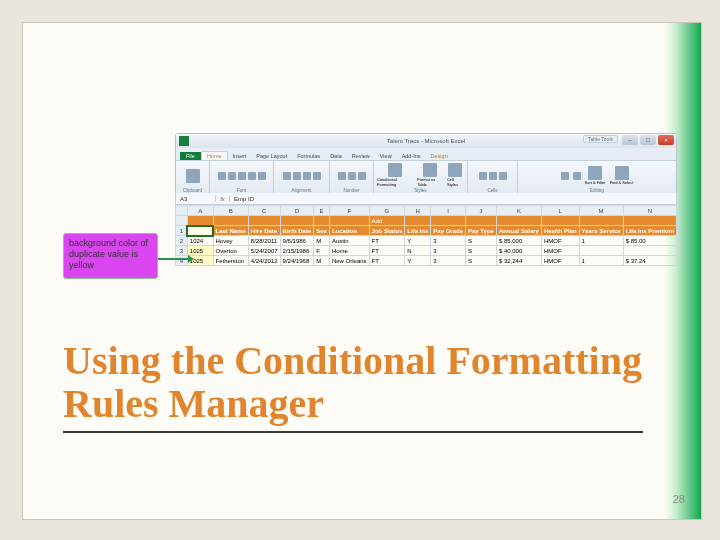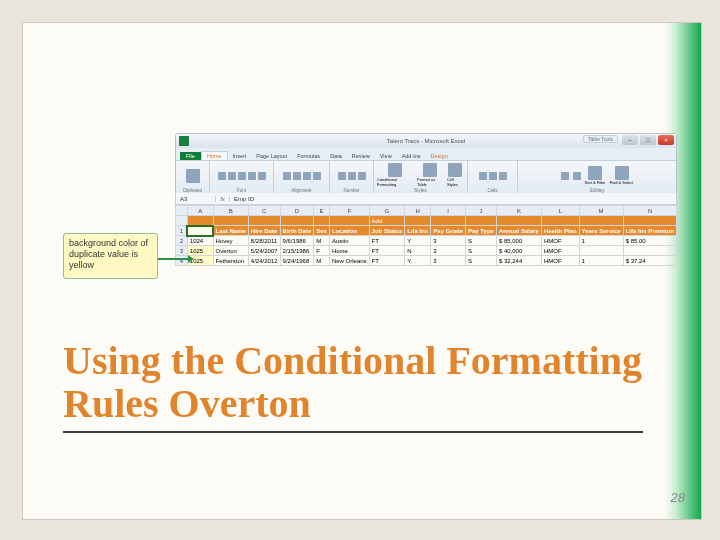--- a/index.html
+++ b/index.html
@@ -239,21 +239,21 @@
   }
   .grid td.dup {
     background: #fffcc8;
   }
   .callout {
     position: absolute;
     left: 0;
     top: 100px;
     width: 95px;
     height: 46px;
-    background: #fef9c3;
+    background: #d946ef;
     border: 1px solid #8fbf92;
     border-radius: 3px;
     font-size: 9px;
     font-family: Arial, sans-serif;
     color: #333;
     padding: 4px 5px;
     line-height: 1.2;
   }
   .callout-line {
     position: absolute;
@@ -285,23 +285,22 @@
     font-size: 9px;
     font-weight: bold;
     color: #222;
     line-height: 1.25;
   }
   .page-num {
     position: absolute;
     right: 16px;
     bottom: 14px;
     font-family: Arial, sans-serif;
-    font-size: 13px;
+    font-size: 11px;
     color: #8a8a88;
-    font-style: italic;
   }
 </style>
 </head>
 <body>
 
 <div class="slide">
   <div class="right-gradient"></div>
 
   <div class="excel-wrap">
 
@@ -522,16 +521,16 @@
 
     <div class="callout">background color of duplicate value is yellow</div>
     <div class="callout-line">
       <svg width="36" height="8">
           <path d="M0 4 L30 4" stroke="#2f8f4d" stroke-width="2"></path>
           <polygon points="30,0 36,4 30,8" fill="#2f8f4d"></polygon>
         </svg>
     </div>
   </div>
 
-  <div class="slide-title">Using the Conditional Formatting Rules Overton</div>
+  <div class="slide-title">Using the Conditional Formatting Rules Manager</div>
 
   <div class="page-num">28</div>
 </div>
 
 </body></html>

